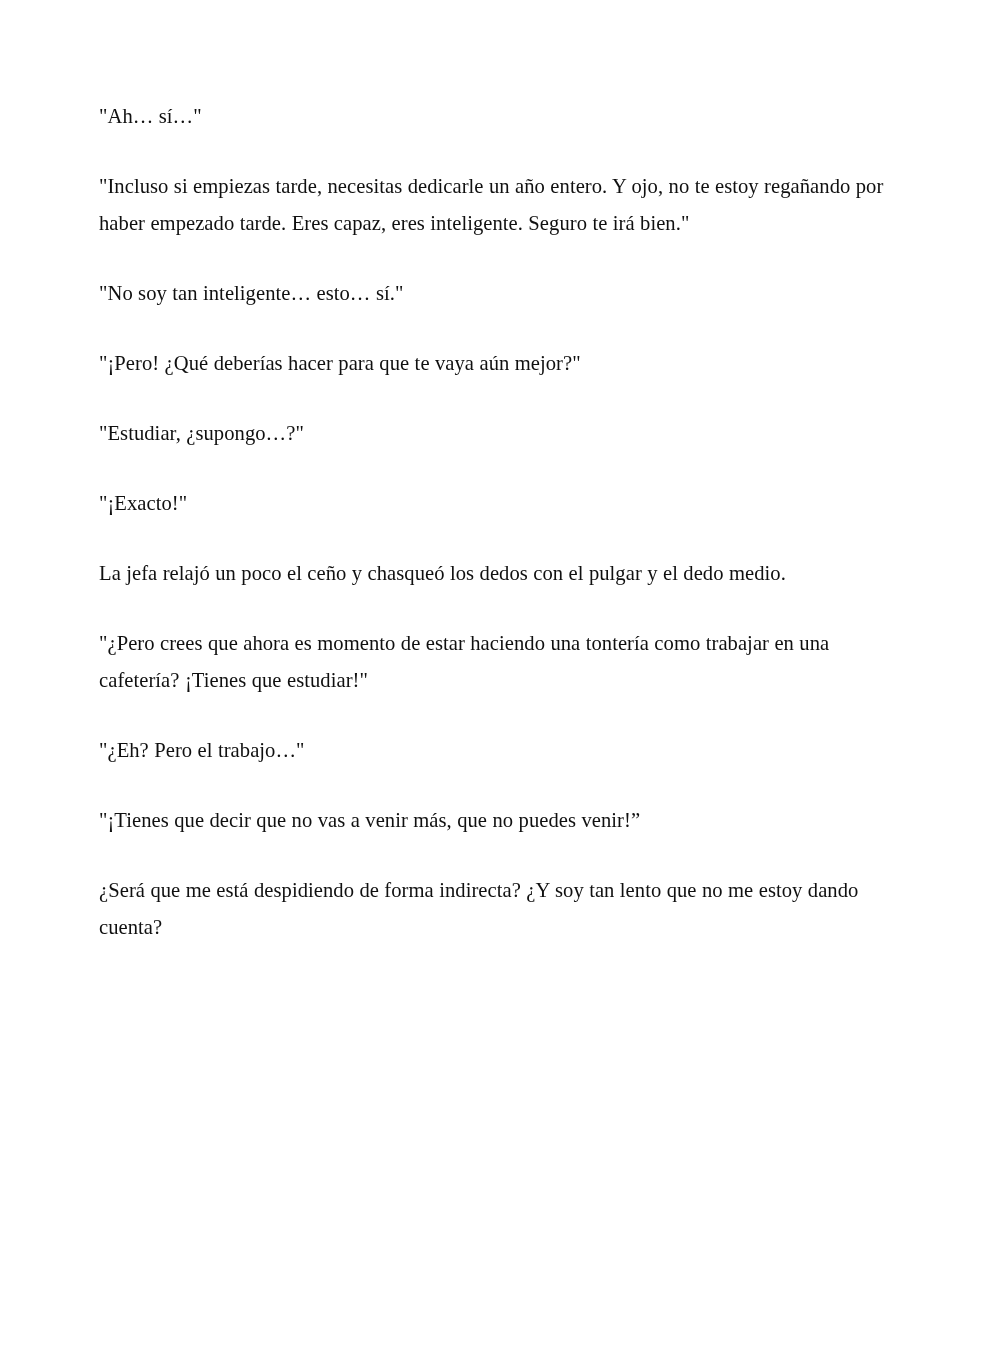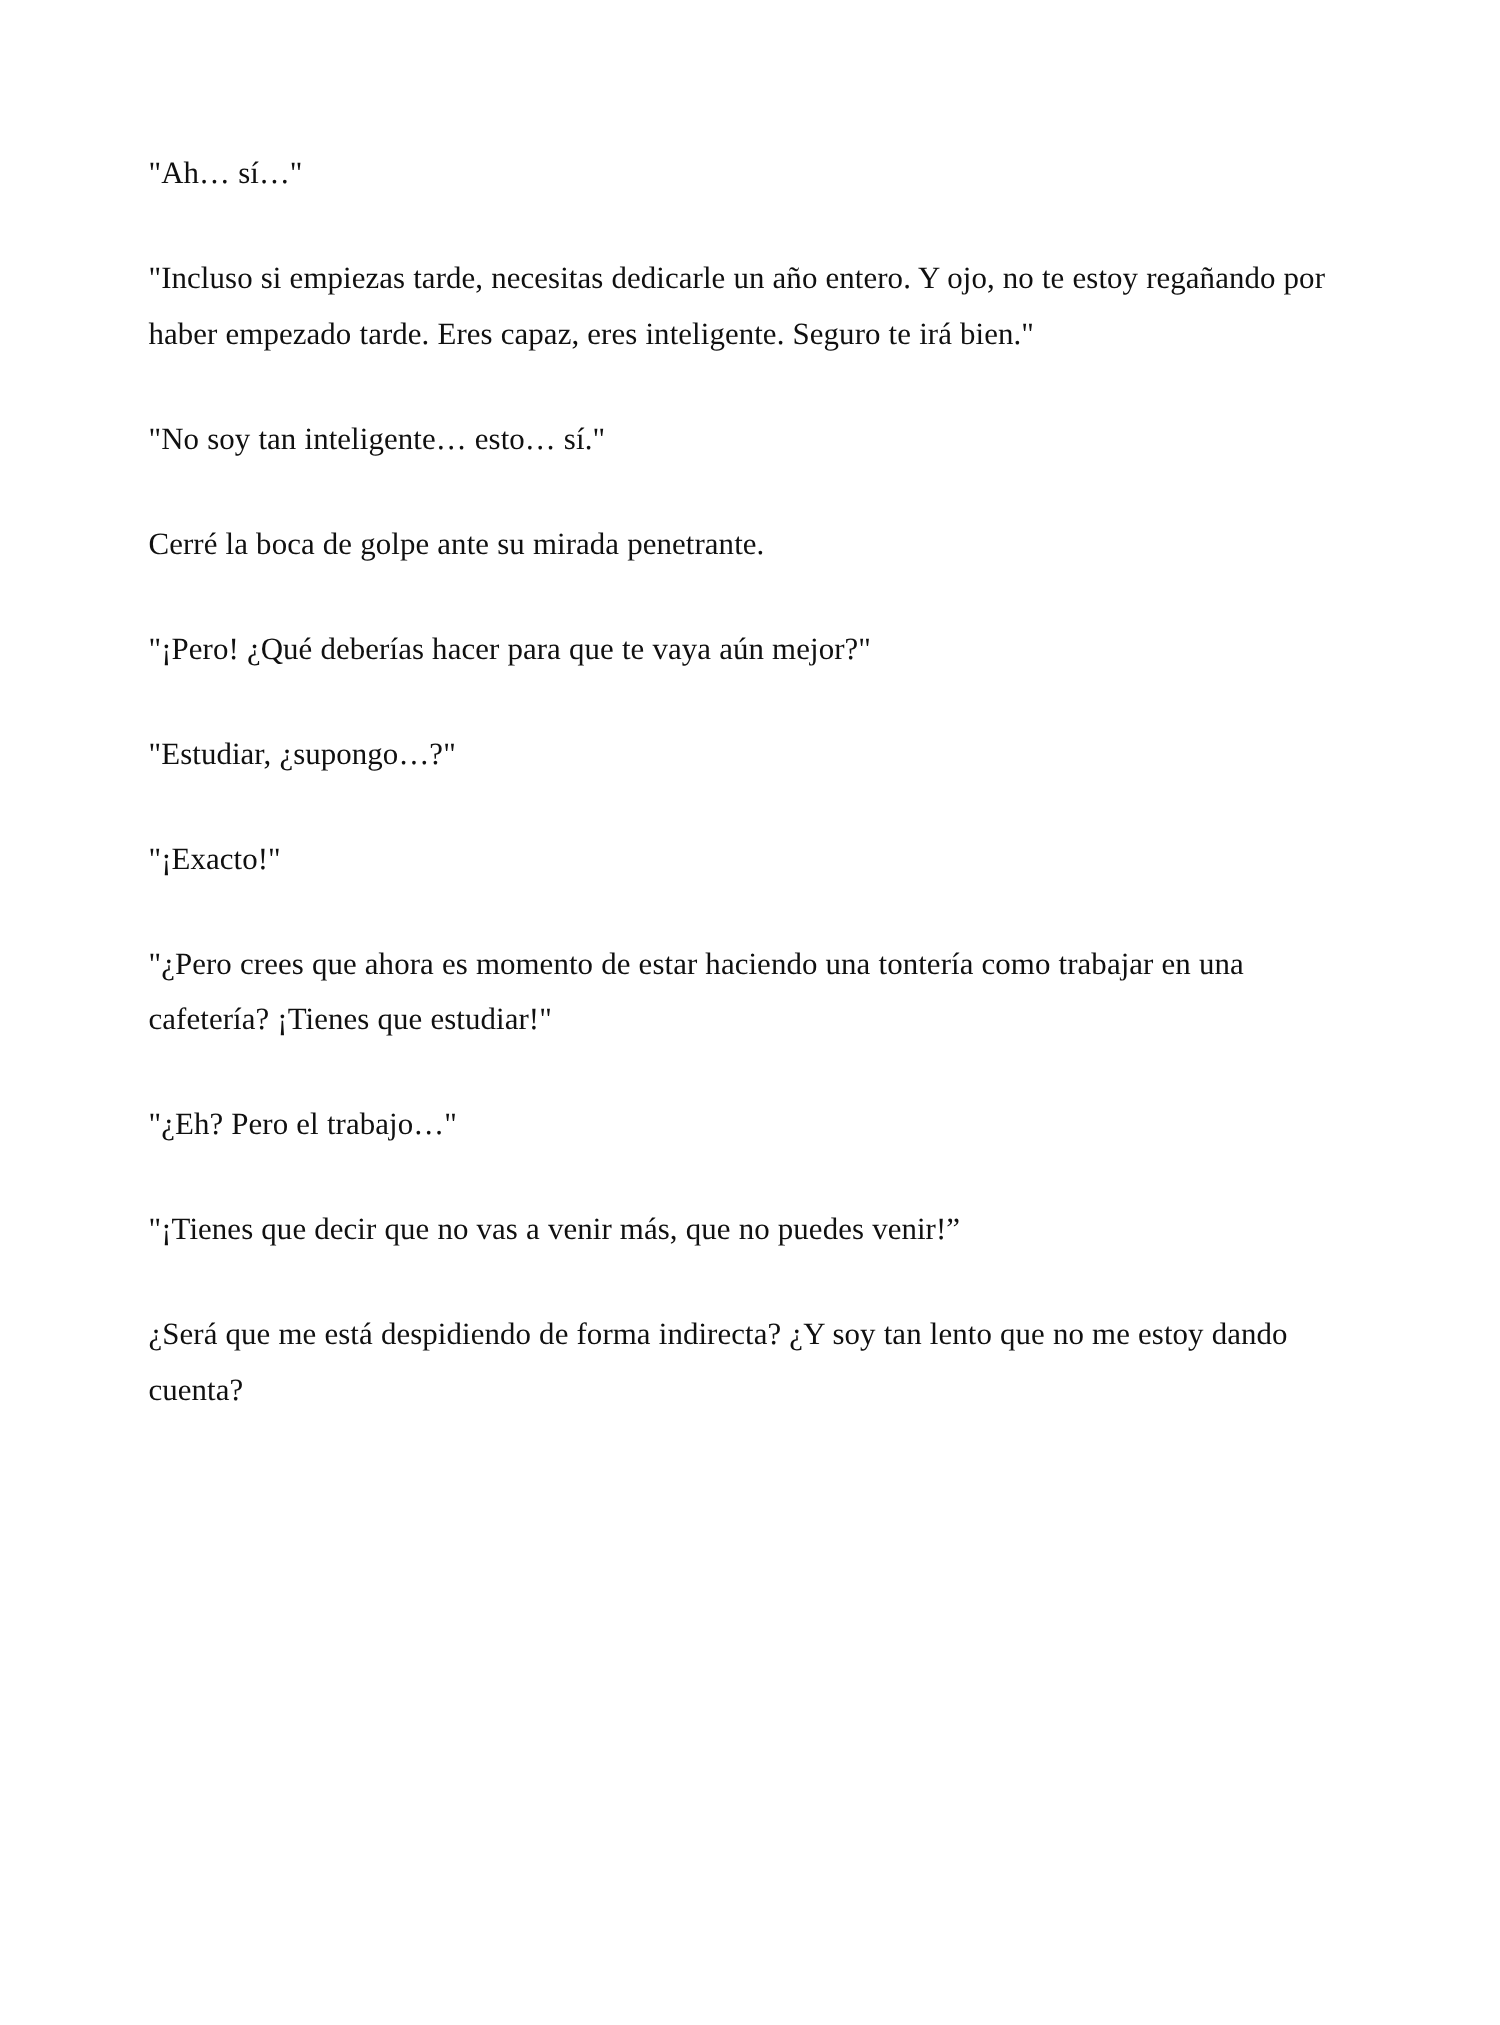--- a/index.html
+++ b/index.html
@@ -40,23 +40,23 @@
 </style>
 </head>
 <body>
 
 <div class="page">
   <div class="text-column">
 
     <p class="para">"Ah… sí…"</p>
     <p class="para">"Incluso si empiezas tarde, necesitas dedicarle un año entero. Y ojo, no te estoy regañando por haber empezado tarde. Eres capaz, eres inteligente. Seguro te irá bien."</p>
     <p class="para">"No soy tan inteligente… esto… sí."</p>
-    <p class="para">Cerré la boca de golpe ante su mirada penetrante.</p>
     <p class="para">"¡Pero! ¿Qué deberías hacer para que te vaya aún mejor?"</p>
     <p class="para">"Estudiar, ¿supongo…?"</p>
     <p class="para">"¡Exacto!"</p>
+    <p class="para">La jefa relajó un poco el ceño y chasqueó los dedos con el pulgar y el dedo medio.</p>
     <p class="para">"¿Pero crees que ahora es momento de estar haciendo una tontería como trabajar en una cafetería? ¡Tienes que estudiar!"</p>
     <p class="para">"¿Eh? Pero el trabajo…"</p>
     <p class="para">"¡Tienes que decir que no vas a venir más, que no puedes venir!”</p>
     <p class="para">¿Será que me está despidiendo de forma indirecta? ¿Y soy tan lento que no me estoy dando cuenta?</p>
 
   </div>
 </div>
 
 </body></html>

